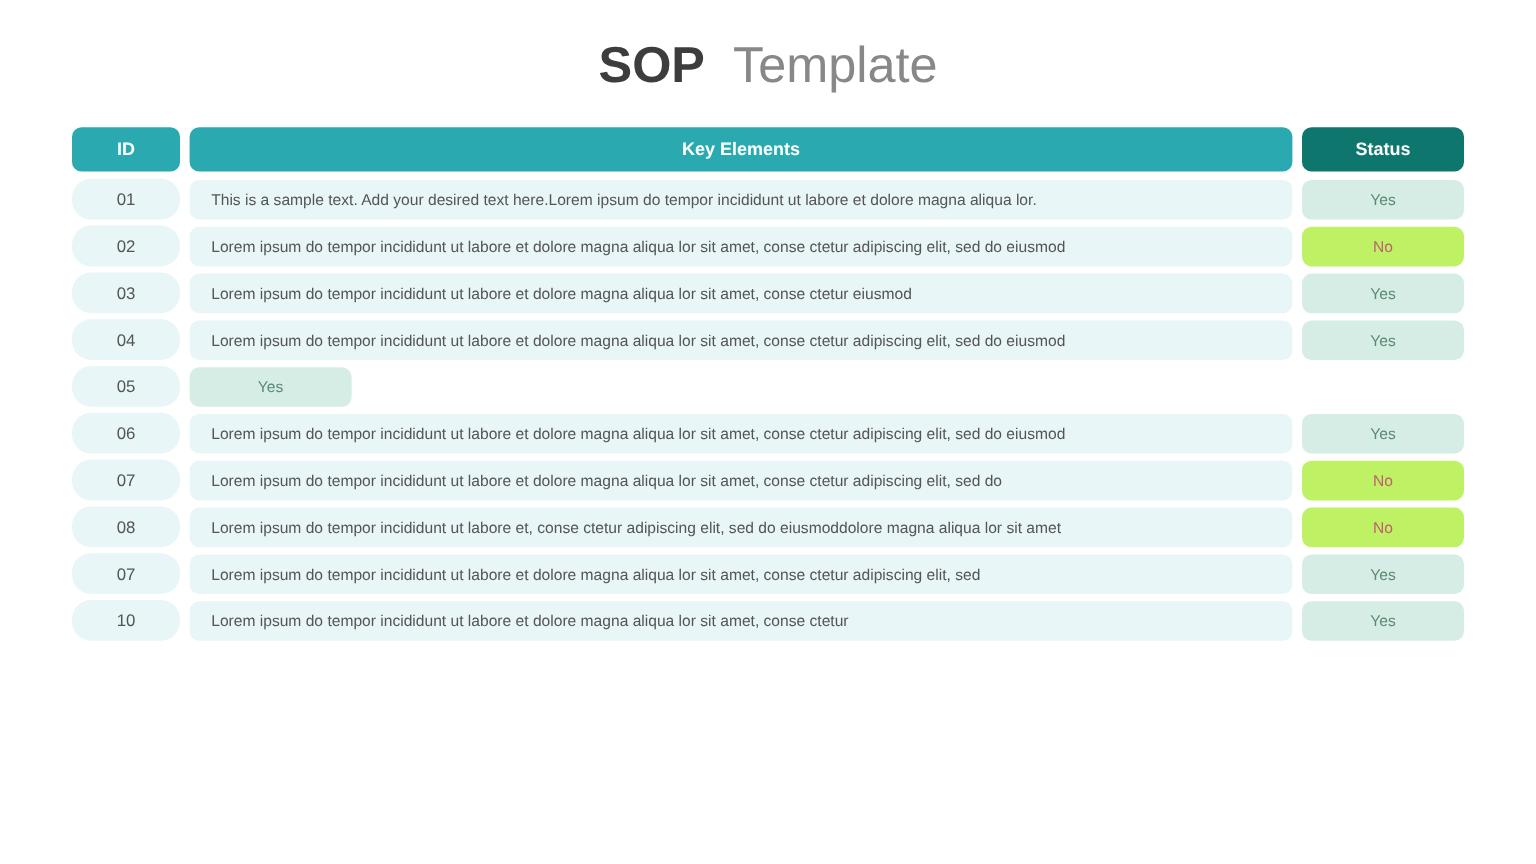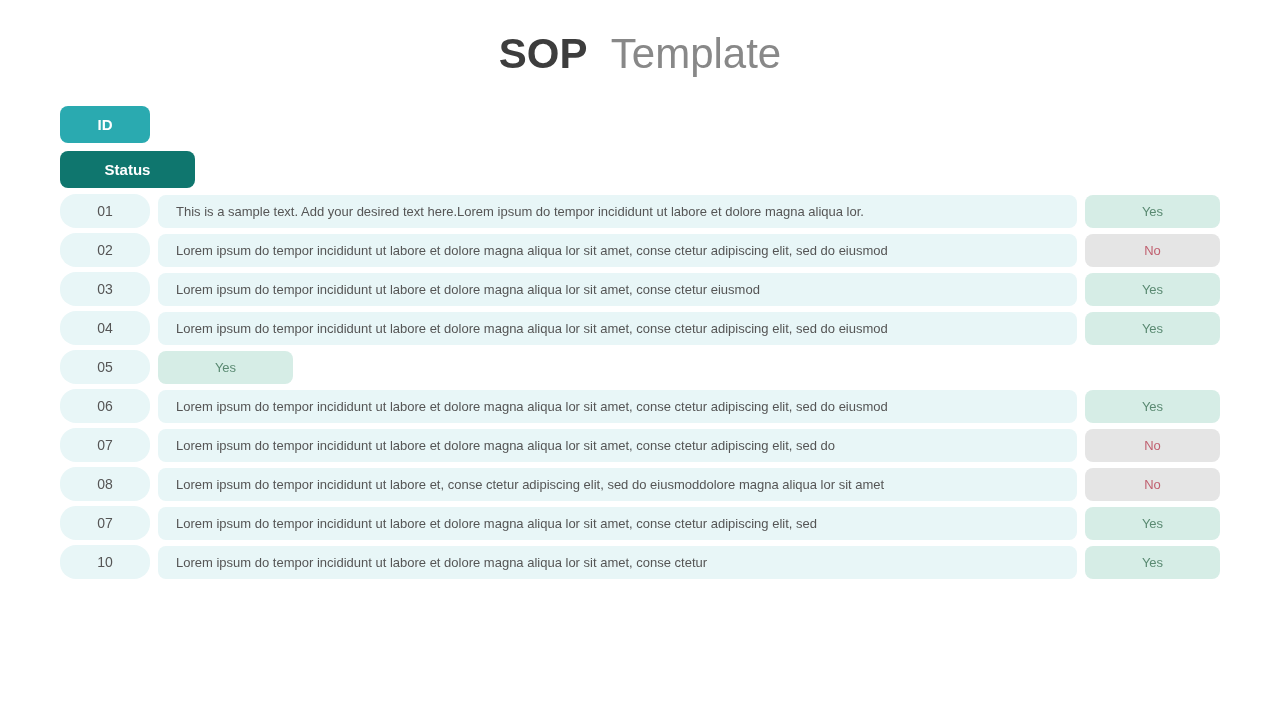--- a/index.html
+++ b/index.html
@@ -43,22 +43,22 @@
 
     .table-wrapper {
       width: 100%;
       display: flex;
       flex-direction: column;
       gap: 0;
     }
 
     .table-header-row {
       display: flex;
-      flex-direction: column;
-      align-items: flex-start;
+      flex-direction: row;
+      align-items: center;
       margin-bottom: 6px;
       gap: 8px;
     }
 
     .header-id {
       width: 90px;
       min-width: 90px;
       background: #2aaab0;
       color: #ffffff;
       font-weight: 700;
@@ -142,21 +142,21 @@
       justify-content: center;
       padding: 9px 0;
     }
 
     .status-yes {
       background: #d6ede6;
       color: #5a8a72;
     }
 
     .status-no {
-      background: #e5e5e5;
+      background: #bef264;
       color: #c06070;
     }
   </style>
 </head>
 <body>
 
 <div class="page-container">
 
   <div class="title-area">
     <h1>
@@ -164,20 +164,23 @@
       &nbsp;<span>Template</span>
     </h1>
   </div>
 
   <div class="table-wrapper">
 
     <div class="table-header-row">
       <div class="header-id">
         <span>ID</span>
       </div>
+      <div class="header-key">
+        <span>Key Elements</span>
+      </div>
       <div class="header-status">
         <span>Status</span>
       </div>
     </div>
 
     <div id="table-body">
     <div class="table-data-row">
           <div class="cell-id">01</div>
           <div class="cell-text">This is a sample text. Add your desired text here.Lorem  ipsum do tempor incididunt  ut labore et dolore  magna  aliqua lor.</div>
           <div class="cell-status status-yes">Yes</div>

